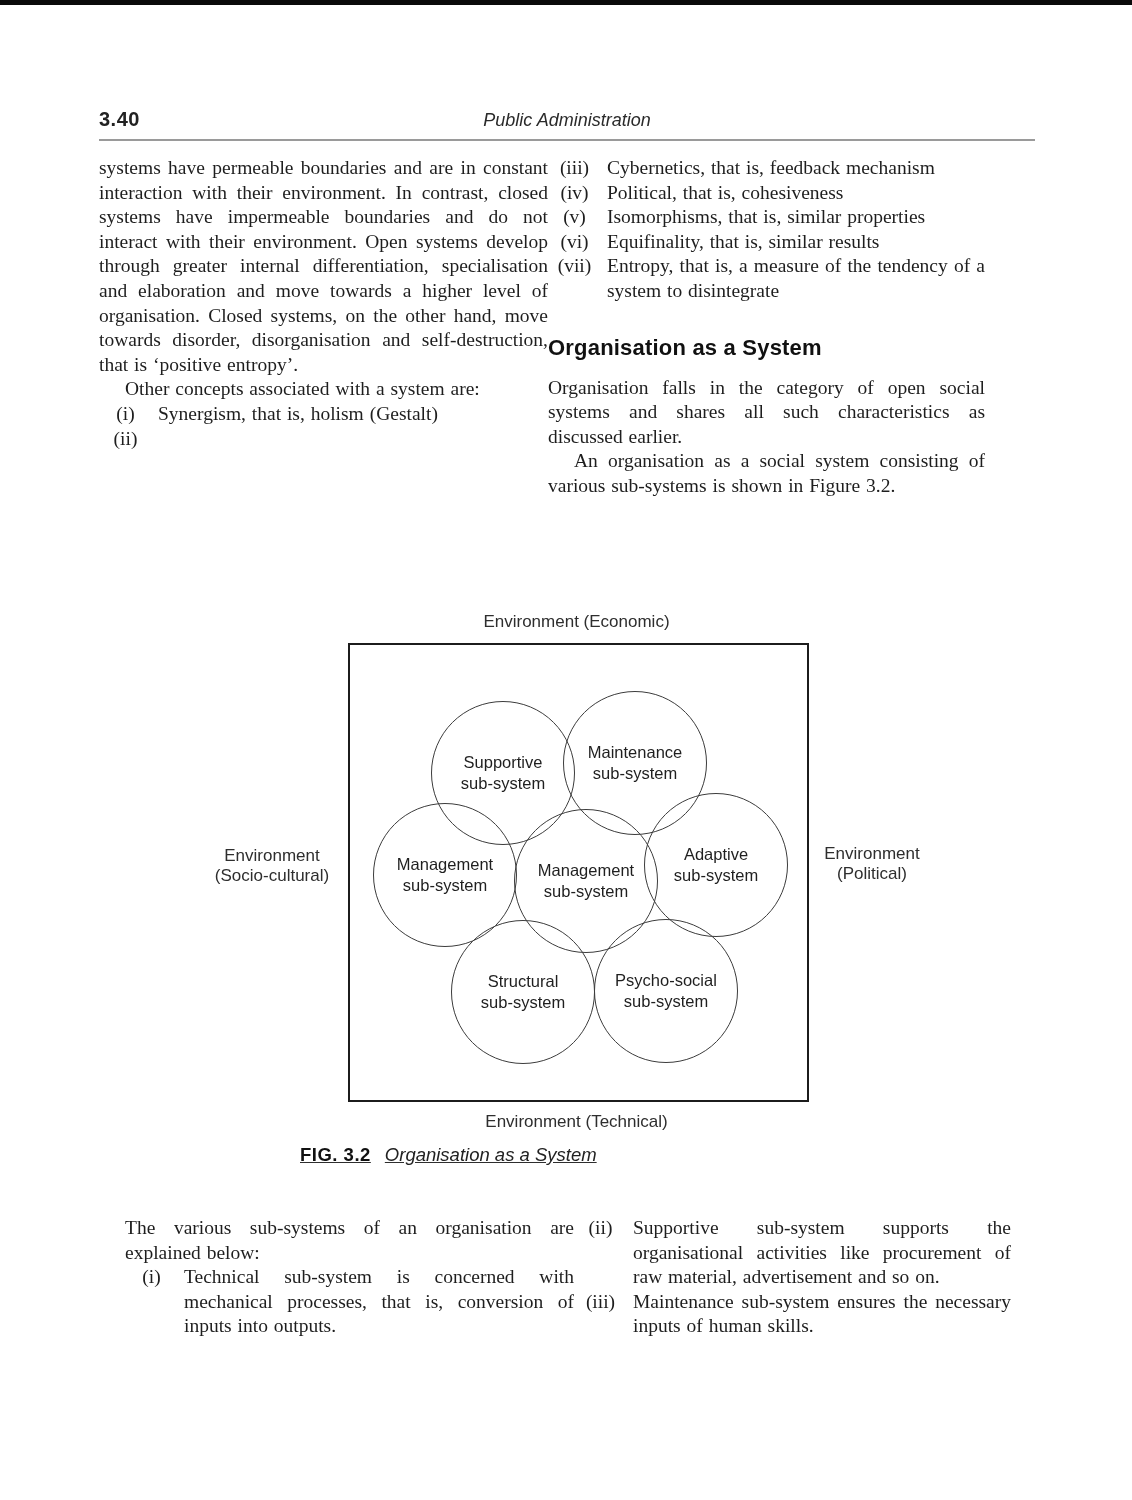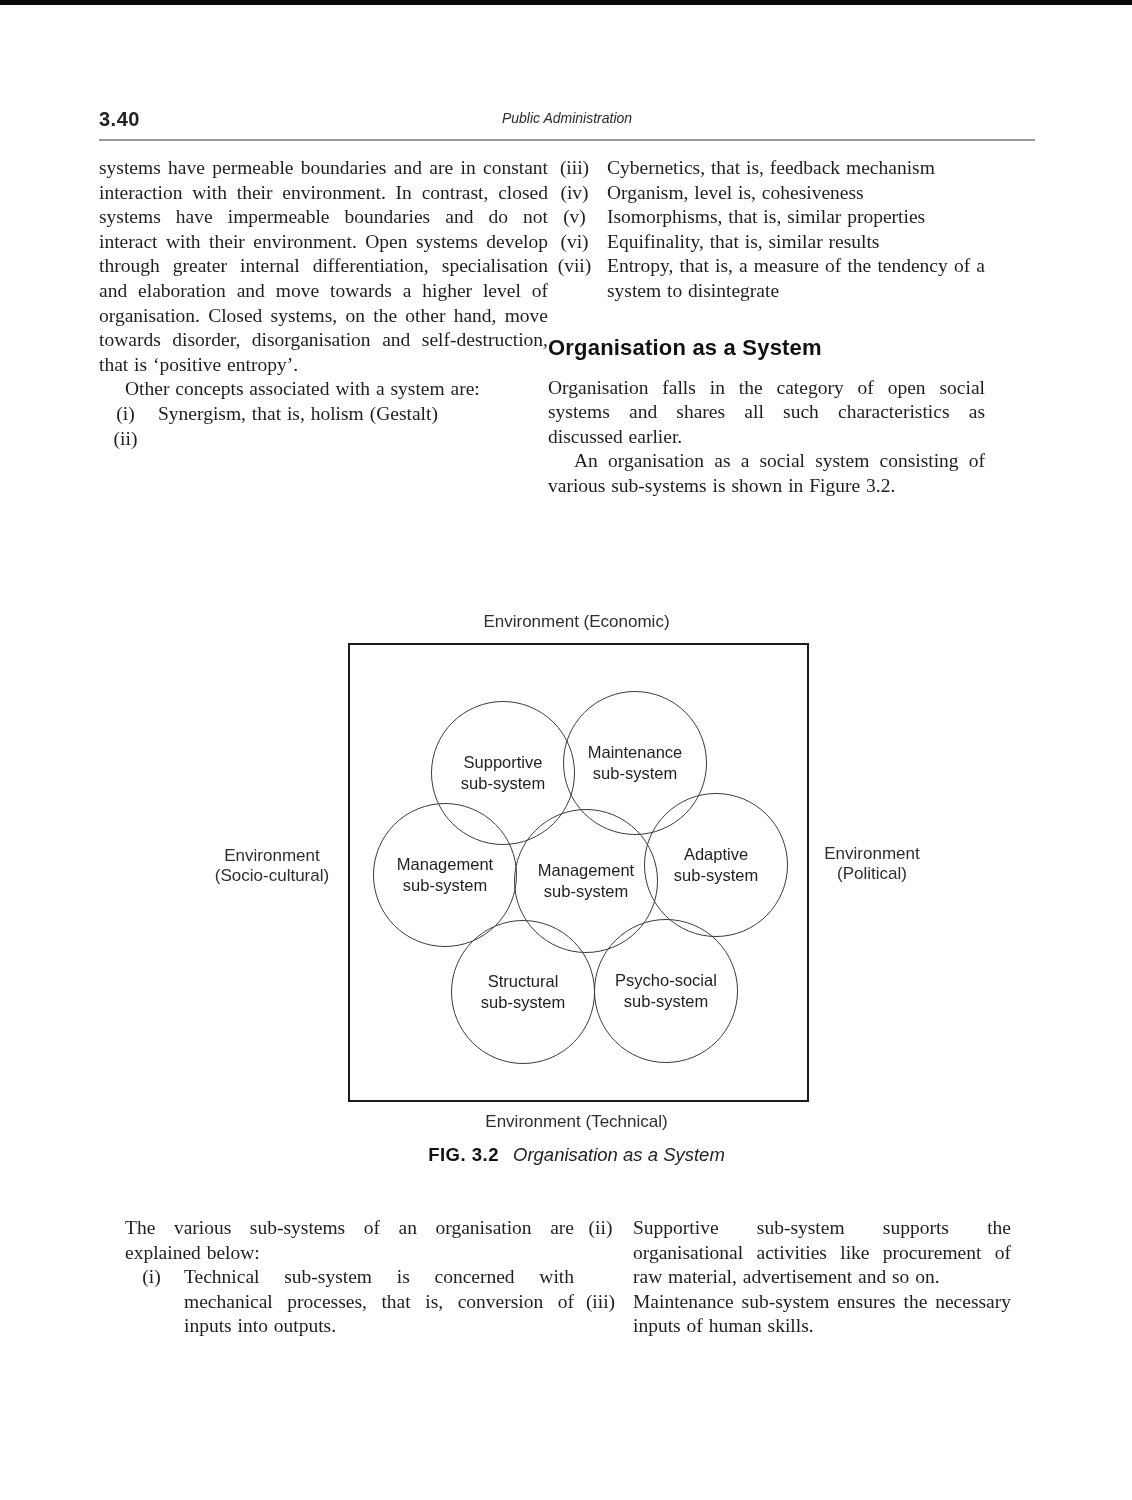--- a/index.html
+++ b/index.html
@@ -5,21 +5,21 @@
   html,body { margin:0; padding:0; background:#ffffff; }
   .page {
     position:relative; width:1132px; height:1500px; background:#ffffff;
     font-family:"Liberation Serif", serif; color:#1e1e1e; overflow:hidden;
   }
   .scan-edge { position:absolute; top:0; left:0; width:1132px; height:5px; background:#0a0a0a; }
 
   
   .header { position:absolute; top:108px; left:99px; width:936px; height:26px; }
   .pagenum { position:absolute; left:0; top:0; font-family:"Liberation Sans", sans-serif; font-size:20px; font-weight:600; letter-spacing:0.5px; color:#222; }
-  .head-title { position:absolute; left:0; right:0; top:2px; text-align:center; font-family:"Liberation Sans", sans-serif; font-style:italic; font-size:14px; color:#2a2a2a; }
+  .head-title { position:absolute; left:0; right:0; top:2px; text-align:center; font-family:"Liberation Sans", sans-serif; font-style:italic; font-size:18px; color:#2a2a2a; }
   .rule { position:absolute; top:139px; left:99px; width:936px; height:0; border-top:2px solid #9a9a9a; }
 
   
   .cols { position:absolute; left:99px; width:936px; display:flex; }
   .top-cols { top:156px; }
   .bottom-cols { top:1216px;margin-left:26px; }
   .col-l { width:449px; flex:0 0 449px; }
   .col-r { width:437px; flex:0 0 437px; }
   p { margin:0; font-size:19.5px; line-height:24.6px; text-align:justify; word-spacing:1px; }
   p.indent { text-indent:26px; }
@@ -41,21 +41,21 @@
     display:flex; align-items:center; justify-content:center; text-align:center;
     font-size:16.5px; line-height:21px; white-space:pre-line; color:#1f1f1f; background:transparent;
   }
   .c-supportive   { left:81px;  top:56px;  }
   .c-maintenance  { left:213px; top:46px;  }
   .c-technical    { left:23px;  top:158px; }
   .c-management   { left:164px; top:164px; }
   .c-adaptive     { left:294px; top:148px; }
   .c-structural   { left:101px; top:275px; }
   .c-psychosocial { left:244px; top:274px; }
-  .caption { position:absolute; left:300px; top:534px; width:553px; text-align:center; font-size:18.5px; }
+  .caption { position:absolute; left:300px; top:534px; width:553px; text-align:left; font-size:18.5px;text-decoration:underline; }
   .caption .fig-label { font-weight:700; letter-spacing:0.5px; color:#111; margin-right:14px; }
   .caption .fig-text { font-style:italic; color:#222; }
 </style>
 </head>
 <body>
 
 <div class="page">
 
   <div class="scan-edge"></div>
 
@@ -78,21 +78,21 @@
       </div>
     </div>
 
     <div class="col-r">
       <div class="li">
         <span class="marker">(iii)</span>
         <div class="content">Cybernetics, that is, feedback mechanism</div>
       </div>
       <div class="li">
         <span class="marker">(iv)</span>
-        <div class="content">Organism, level is, cohesiveness</div>
+        <div class="content">Political, that is, cohesiveness</div>
       </div>
       <div class="li">
         <span class="marker">(v)</span>
         <div class="content">Isomorphisms, that is, similar properties</div>
       </div>
       <div class="li">
         <span class="marker">(vi)</span>
         <div class="content">Equifinality, that is, similar results</div>
       </div>
       <div class="li">

